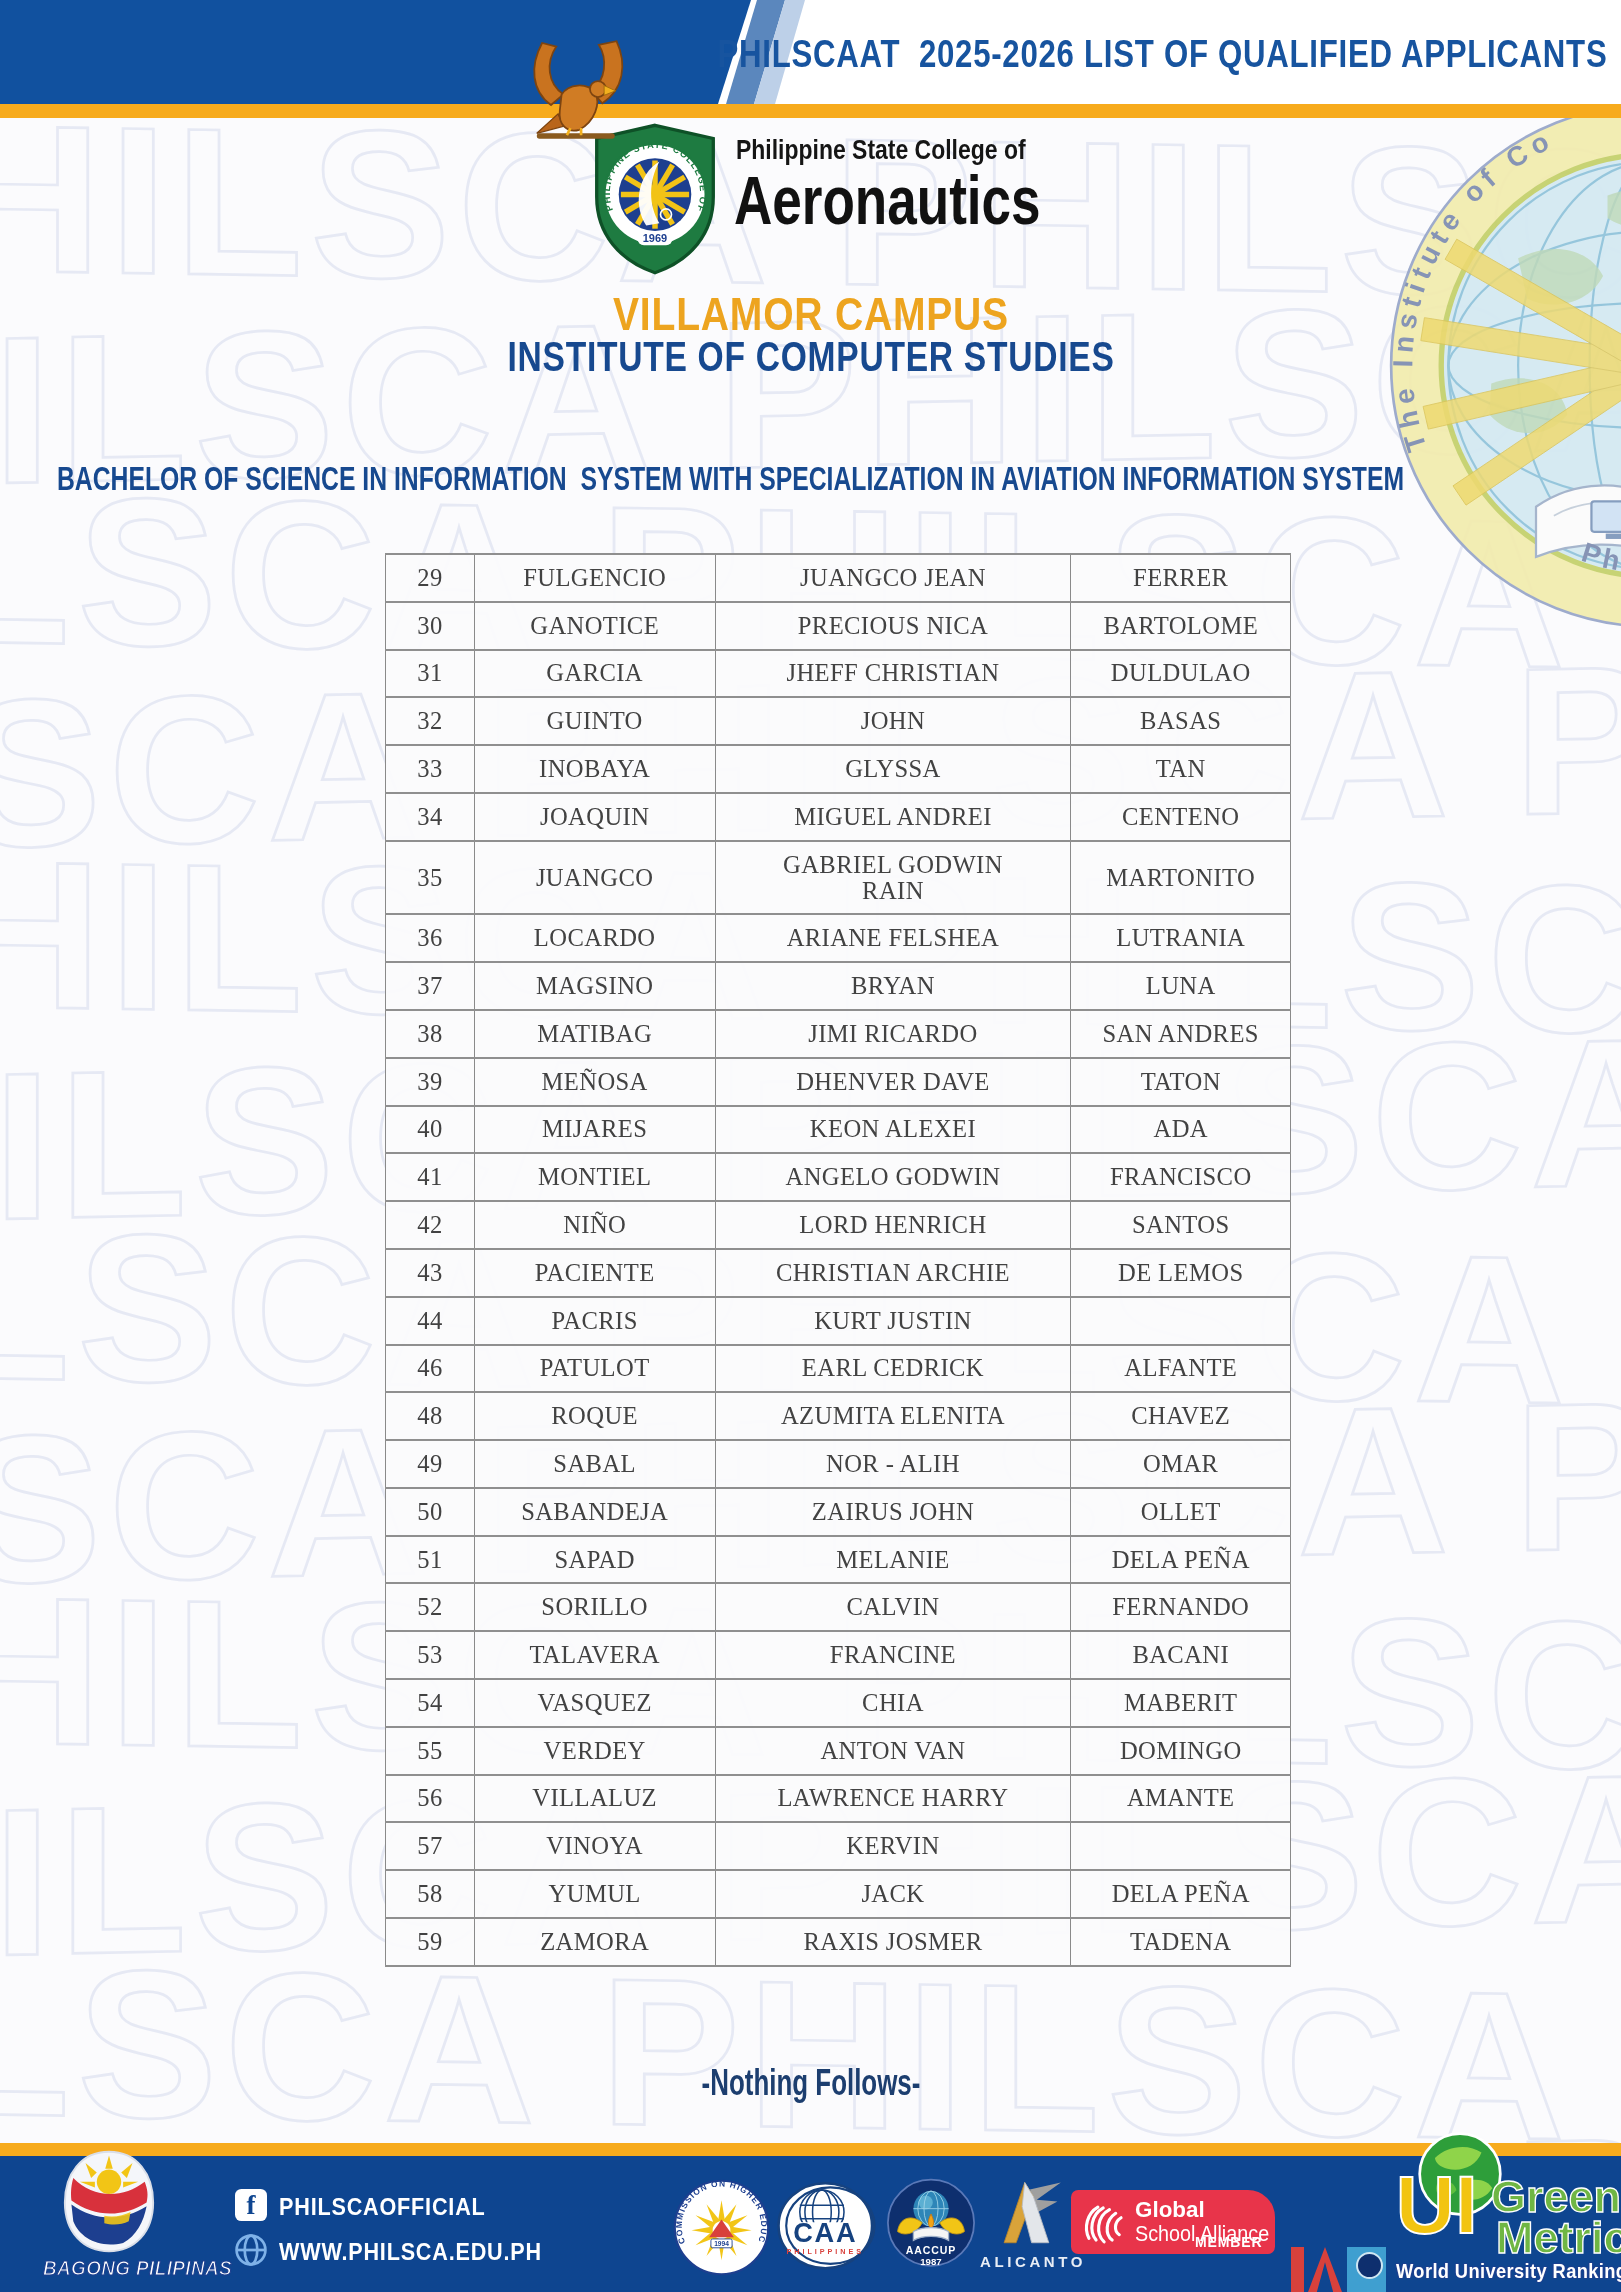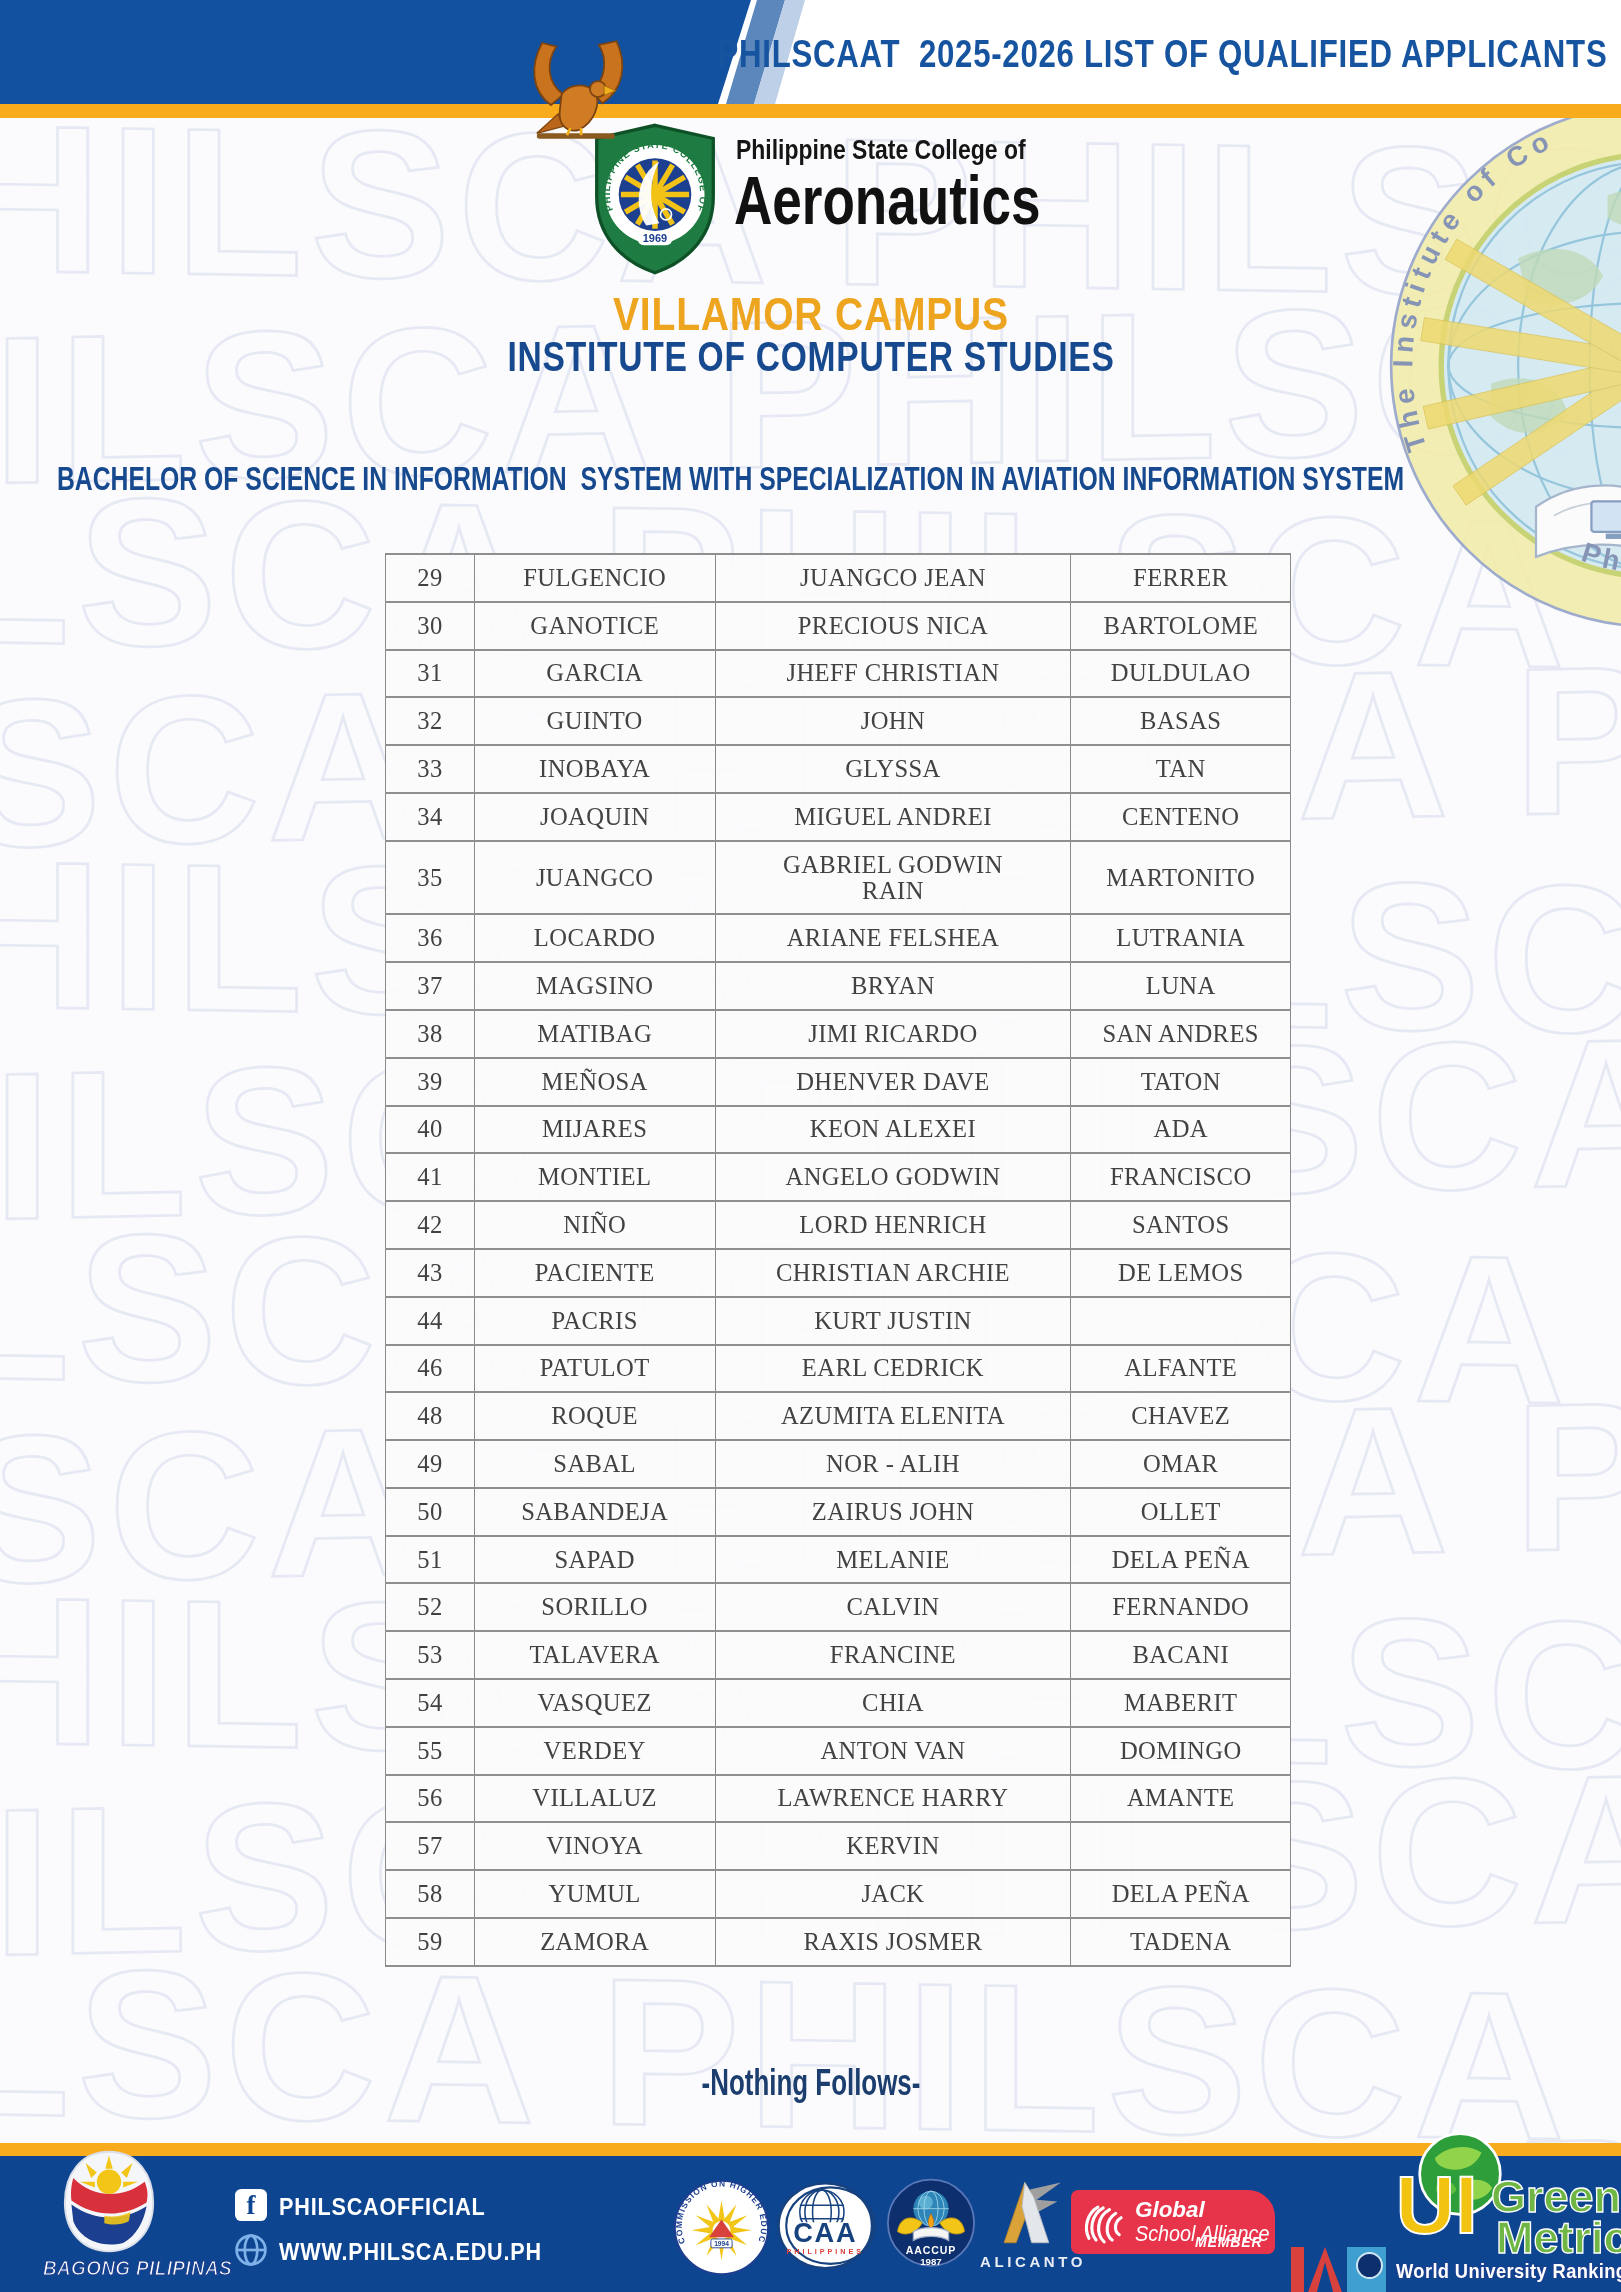--- a/index.html
+++ b/index.html
@@ -61,21 +61,21 @@
   .footer-gold{position:absolute;left:0;top:0;width:1621px;height:12.5px;background:#f7ab1d;}
   .footer-blue{position:absolute;left:0;top:12.5px;width:1621px;height:137px;background:#0e4590;}
   .f-abs{position:absolute;}
   .bp-label{font-style:italic;font-weight:800;font-size:20.6px;color:#fff;letter-spacing:0.4px;
             -webkit-text-stroke:1.2px #1d3f8f;white-space:nowrap;transform:scaleX(.92);transform-origin:left center;}
   .fb-icon{width:32px;height:32px;background:#fff;border-radius:6.3px;display:flex;align-items:center;
            justify-content:center;font-weight:800;font-size:27px;color:#0e4590;font-family:"Liberation Serif",serif;}
   .f-text{font-size:24px;font-weight:bold;color:#fff;letter-spacing:0.9px;white-space:nowrap;
           transform:scaleX(.9);transform-origin:left center;}
   .alicanto-label{font-size:15px;font-weight:bold;color:#e8edf5;letter-spacing:3.6px;text-align:center;}
-  .gsa{width:204px;height:64px;background:#e8344a;border-radius:7.2px 27px 7.2px 7.2px;position:relative;font-style:italic;}
+  .gsa{width:204px;height:64px;background:#e8344a;border-radius:7.2px 27px 7.2px 7.2px;position:relative;}
   .gsa-l1{position:absolute;left:64px;top:7.2px;font-size:22.4px;font-weight:800;color:#fff;}
   .gsa-l2{position:absolute;left:64px;top:32px;font-size:21.5px;color:#fff;white-space:nowrap;
           transform:scaleX(.92);transform-origin:left center;}
   .gsa-badge{position:absolute;right:12.5px;bottom:3.6px;font-size:14px;font-weight:800;color:#fff;letter-spacing:0.9px;}
   .iau{width:100px;position:relative;}
   .iau-letters{display:flex;align-items:flex-end;gap:4.5px;height:47px;}
   .iau-i{width:12.5px;height:45px;background:#d8413c;}
   .iau-a{width:34px;height:45px;background:#d8413c;
          clip-path:polygon(50% 0,100% 100%,74% 100%,50% 34%,26% 100%,0 100%);}
   .iau-u{width:39px;height:45px;background:#3f9fd0;position:relative;}

